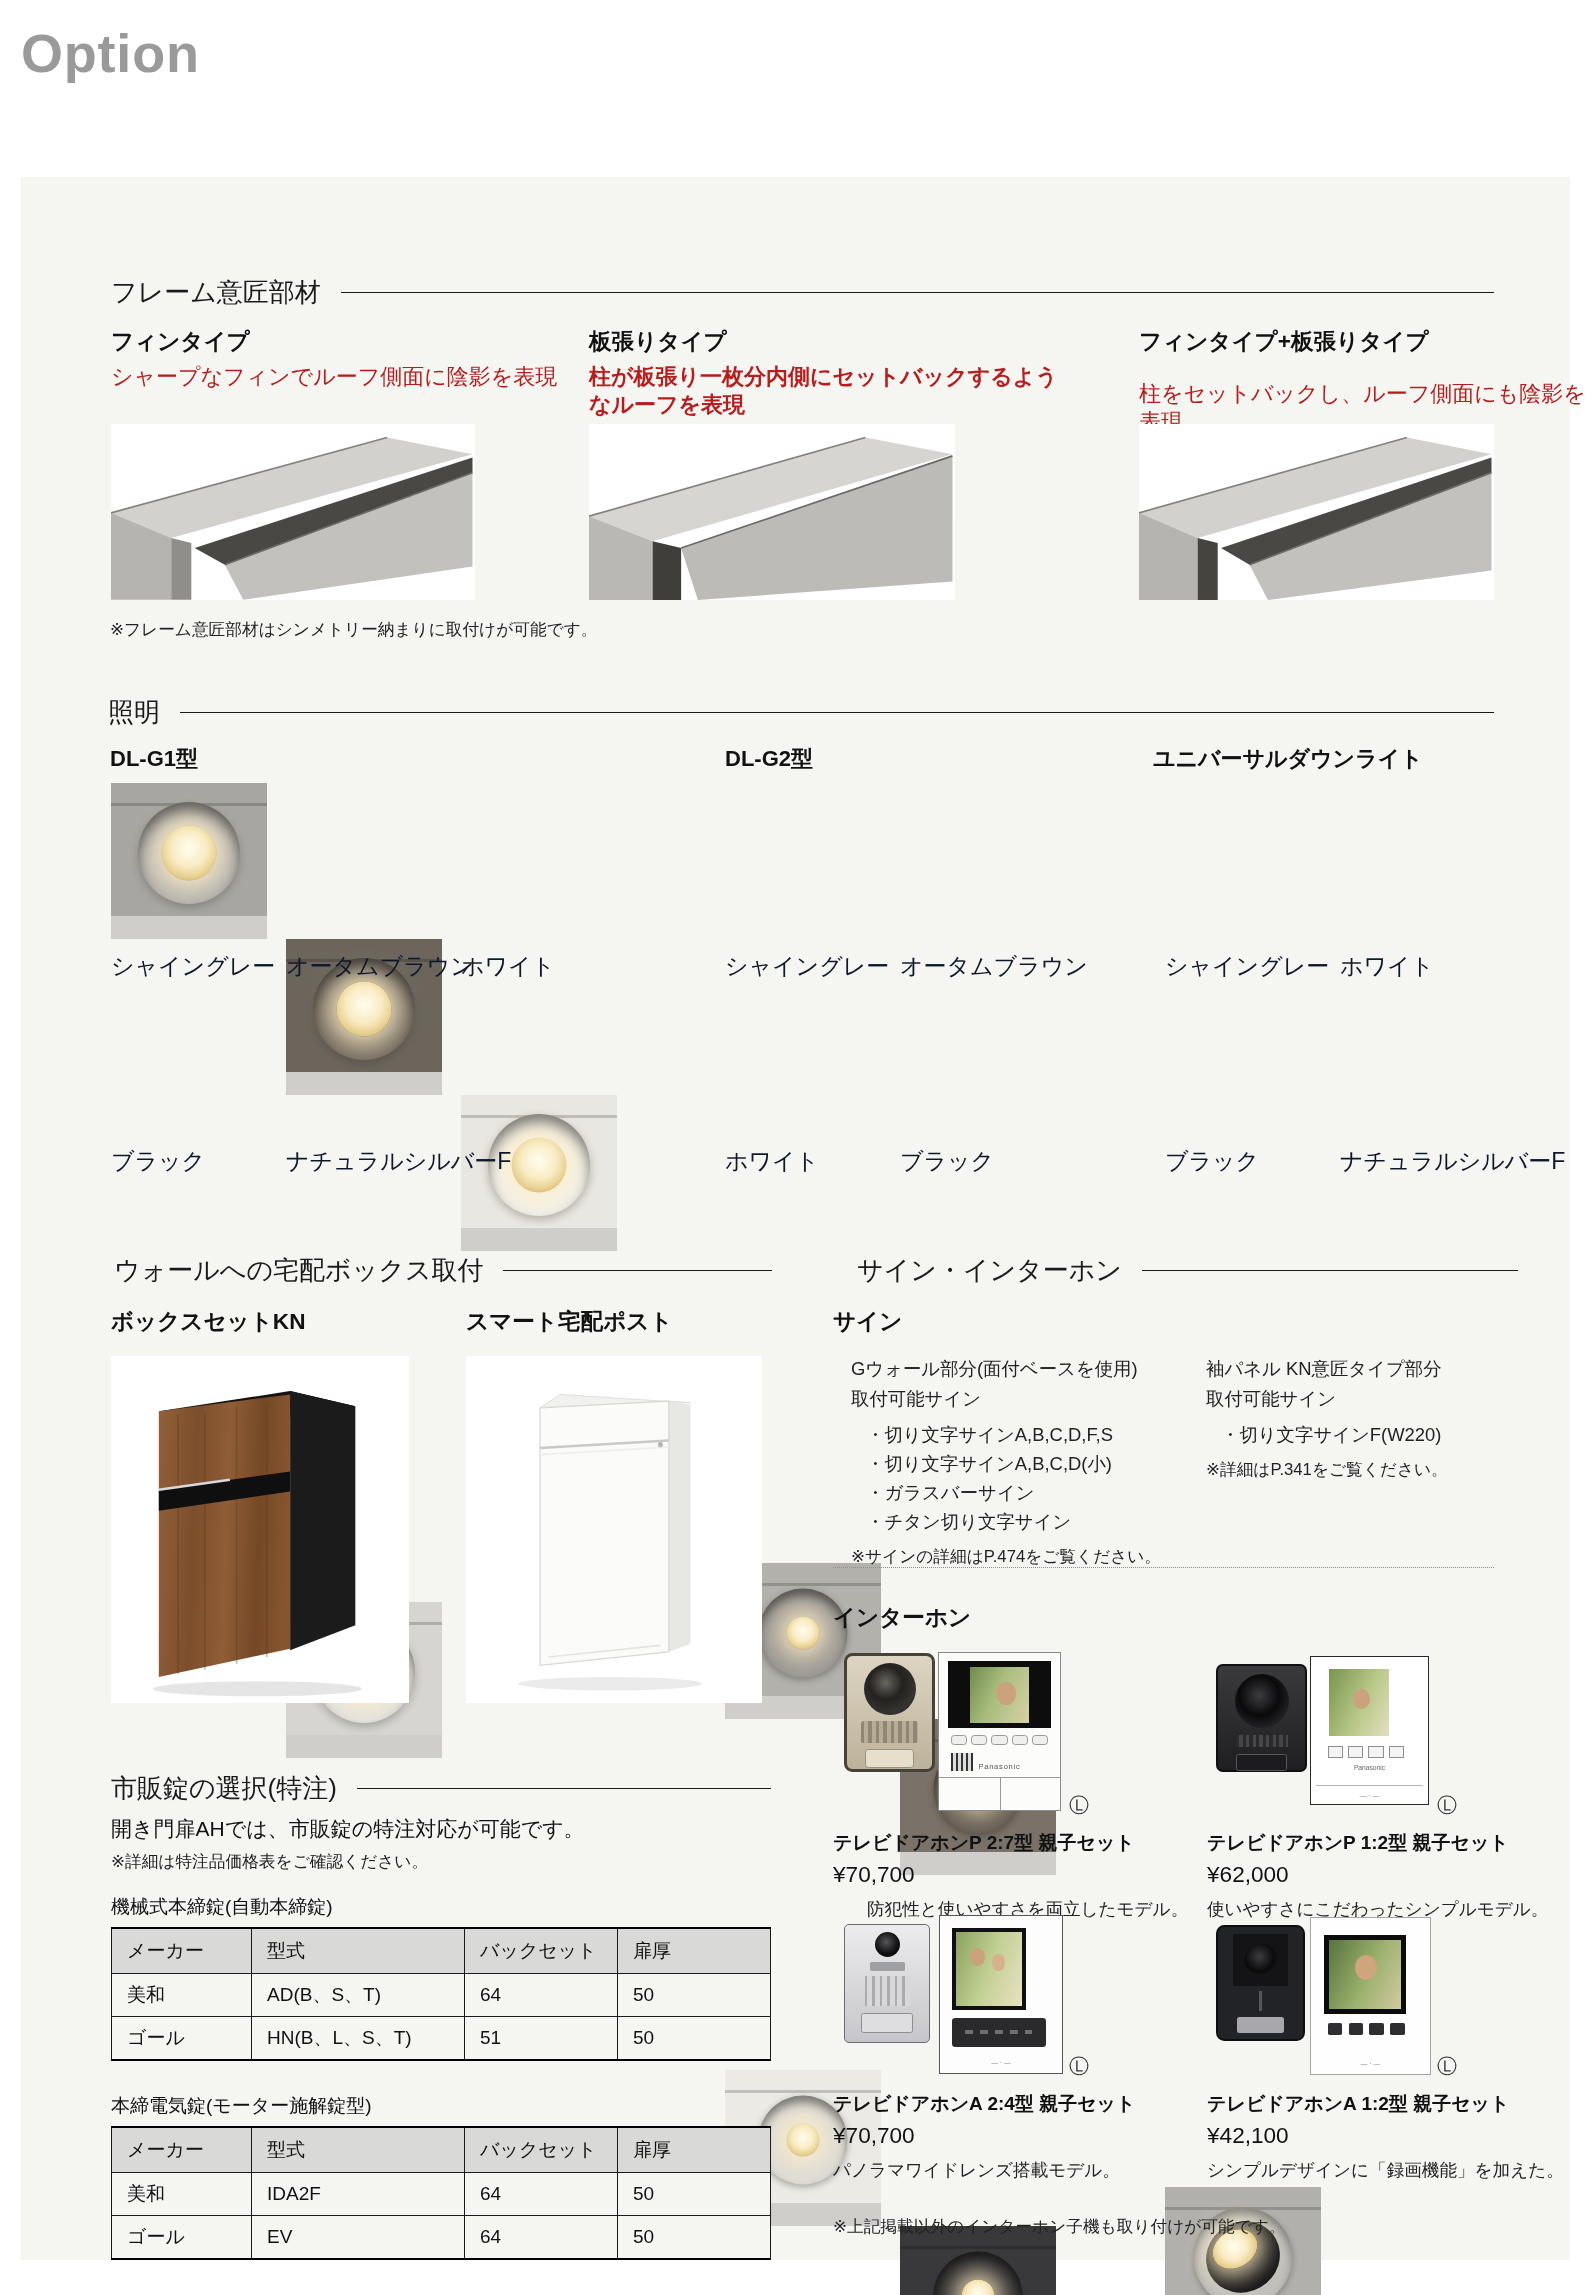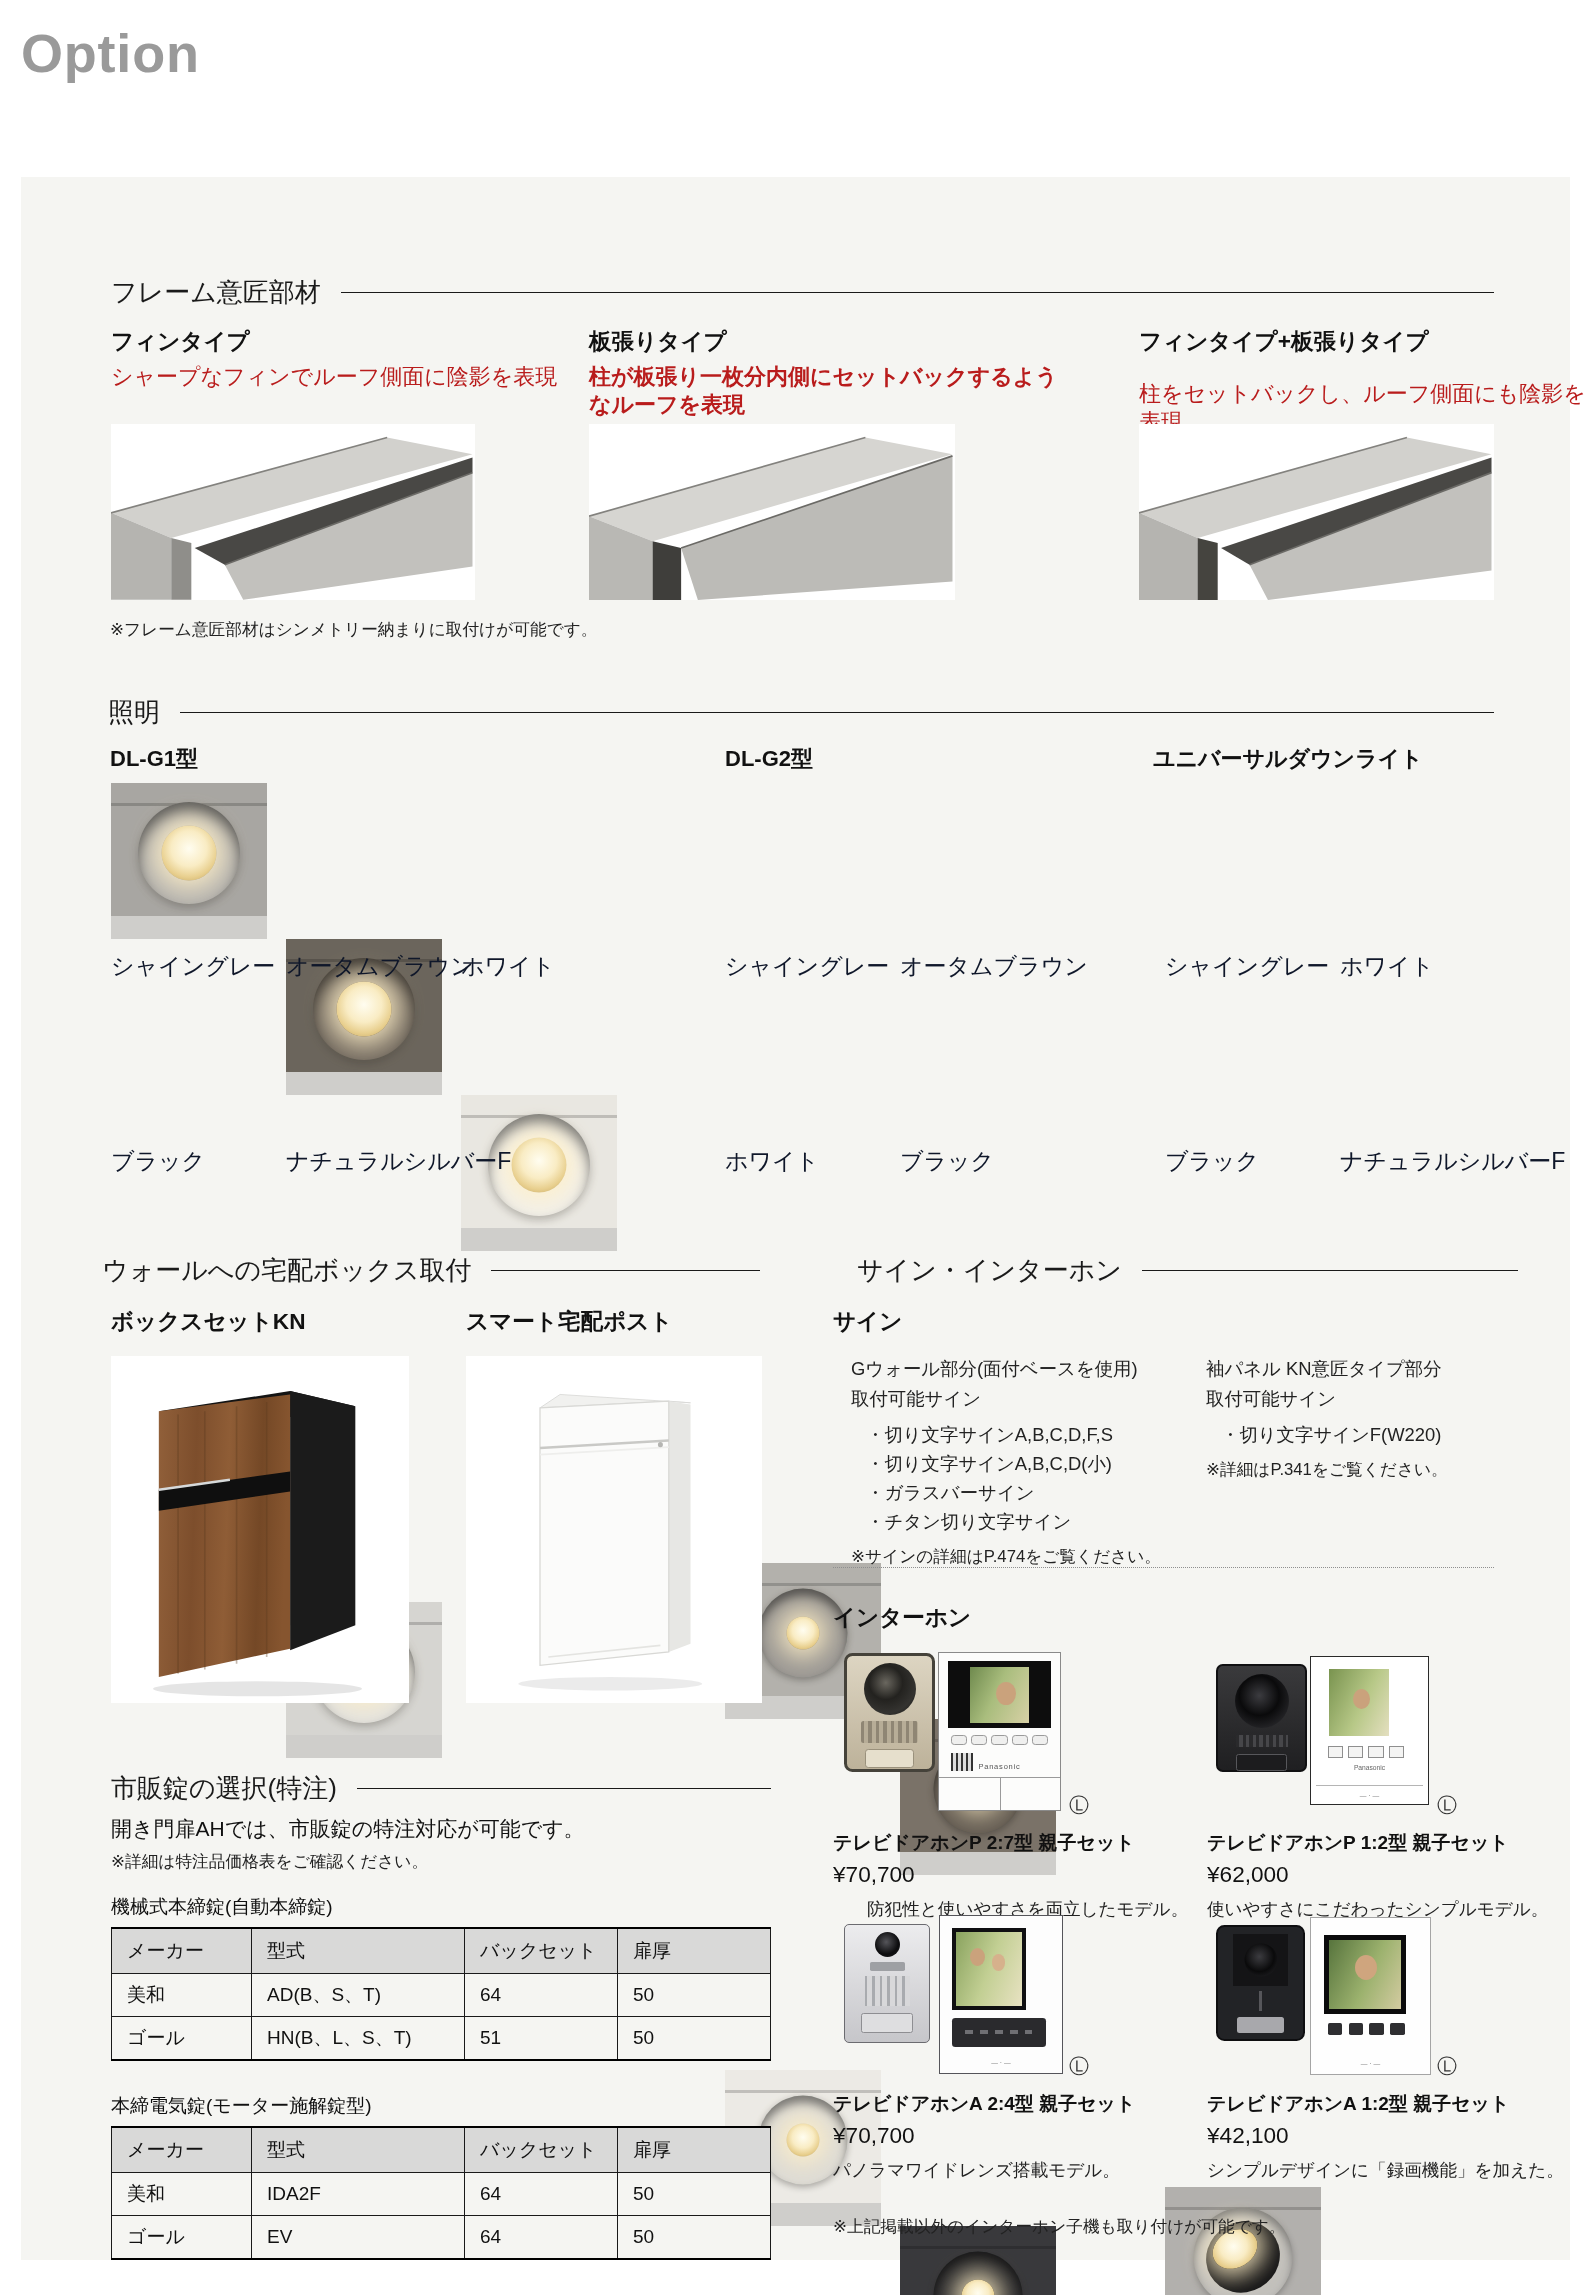--- a/index.html
+++ b/index.html
@@ -298,21 +298,21 @@
     <div class="cav"></div>
     <div class="bulb"></div>
   </div>
 
 <div class="abs sw-label" style="left:1165px; top:951px;">シャイングレー</div>
 <div class="abs sw-label" style="left:1340px; top:951px;">ホワイト</div>
 
 <div class="abs sw-label" style="left:1165px; top:1146px;">ブラック</div>
 <div class="abs sw-label" style="left:1340px; top:1146px;">ナチュラルシルバーF</div>
 
-<div class="abs sec-h" style="left:102px; top:1253px; width:658px;">
+<div class="abs sec-h" style="left:114px; top:1253px; width:658px;">
   <span>ウォールへの宅配ボックス取付</span>
   <span class="rule"></span>
 </div>
 
 <div class="abs sub-h" style="left:111px; top:1306px;">ボックスセットKN</div>
 <div class="abs sub-h" style="left:466px; top:1306px;">スマート宅配ポスト</div>
 
 <div class="abs prod-box" style="left:111px; top:1356px; width:298px; height:347px;">
   <svg width="298" height="347" viewBox="0 0 356 415">
     <defs>

